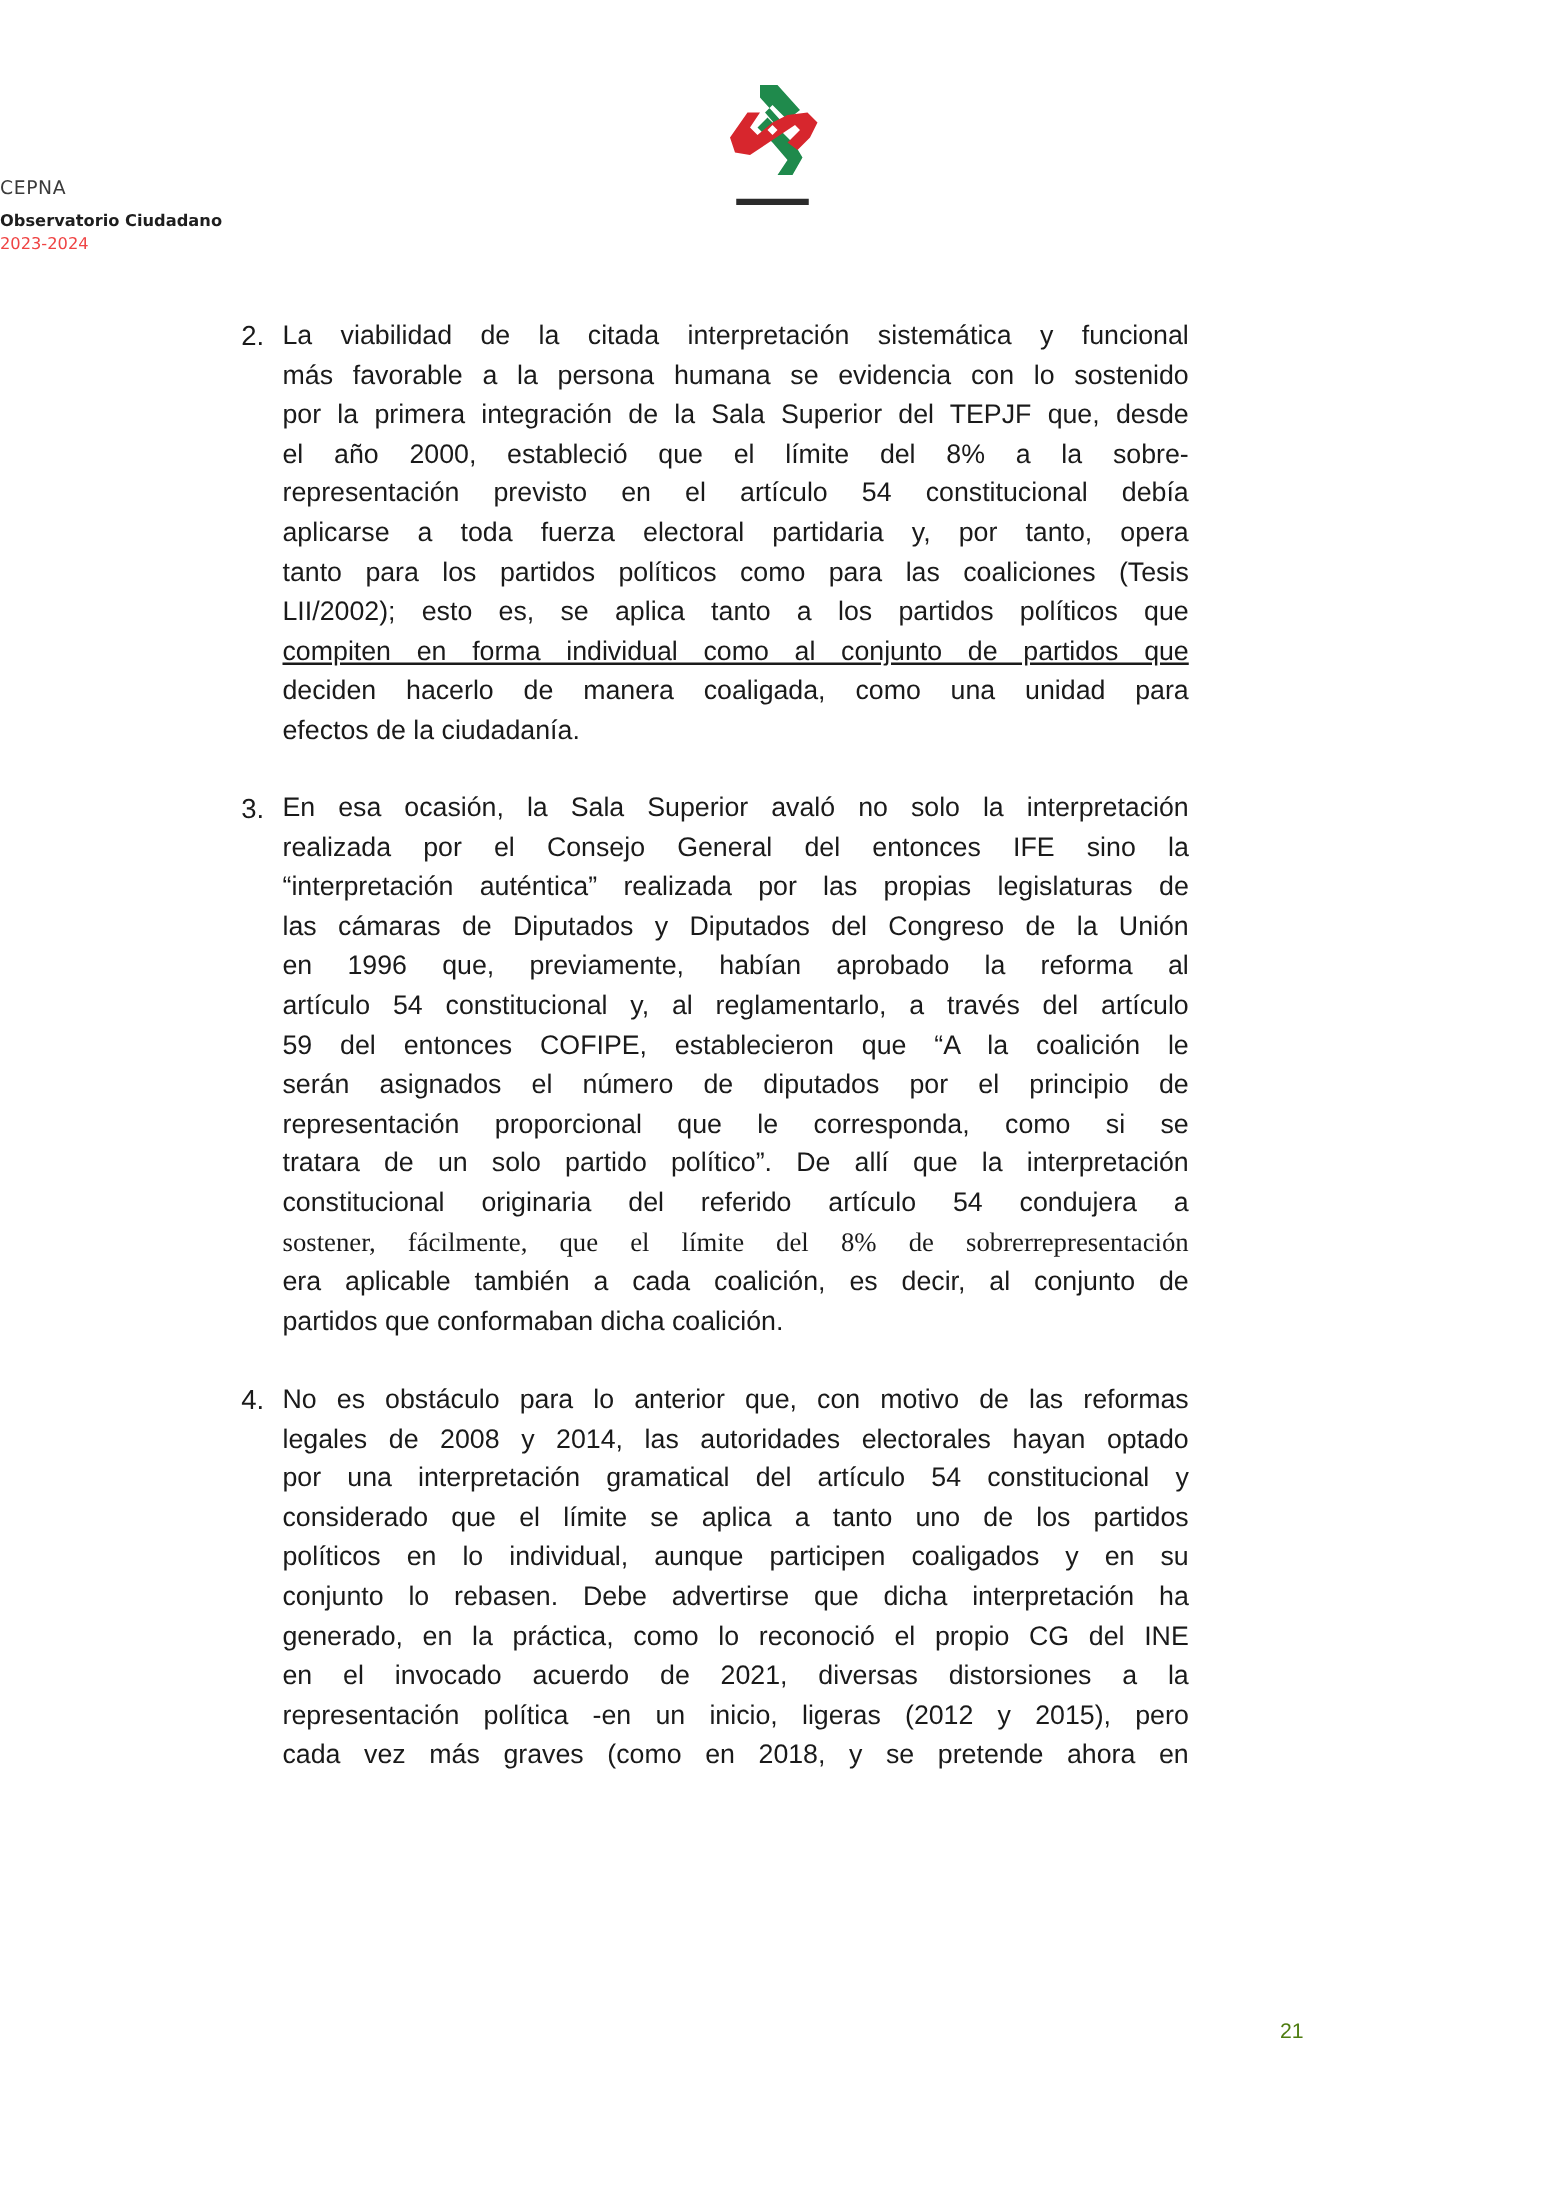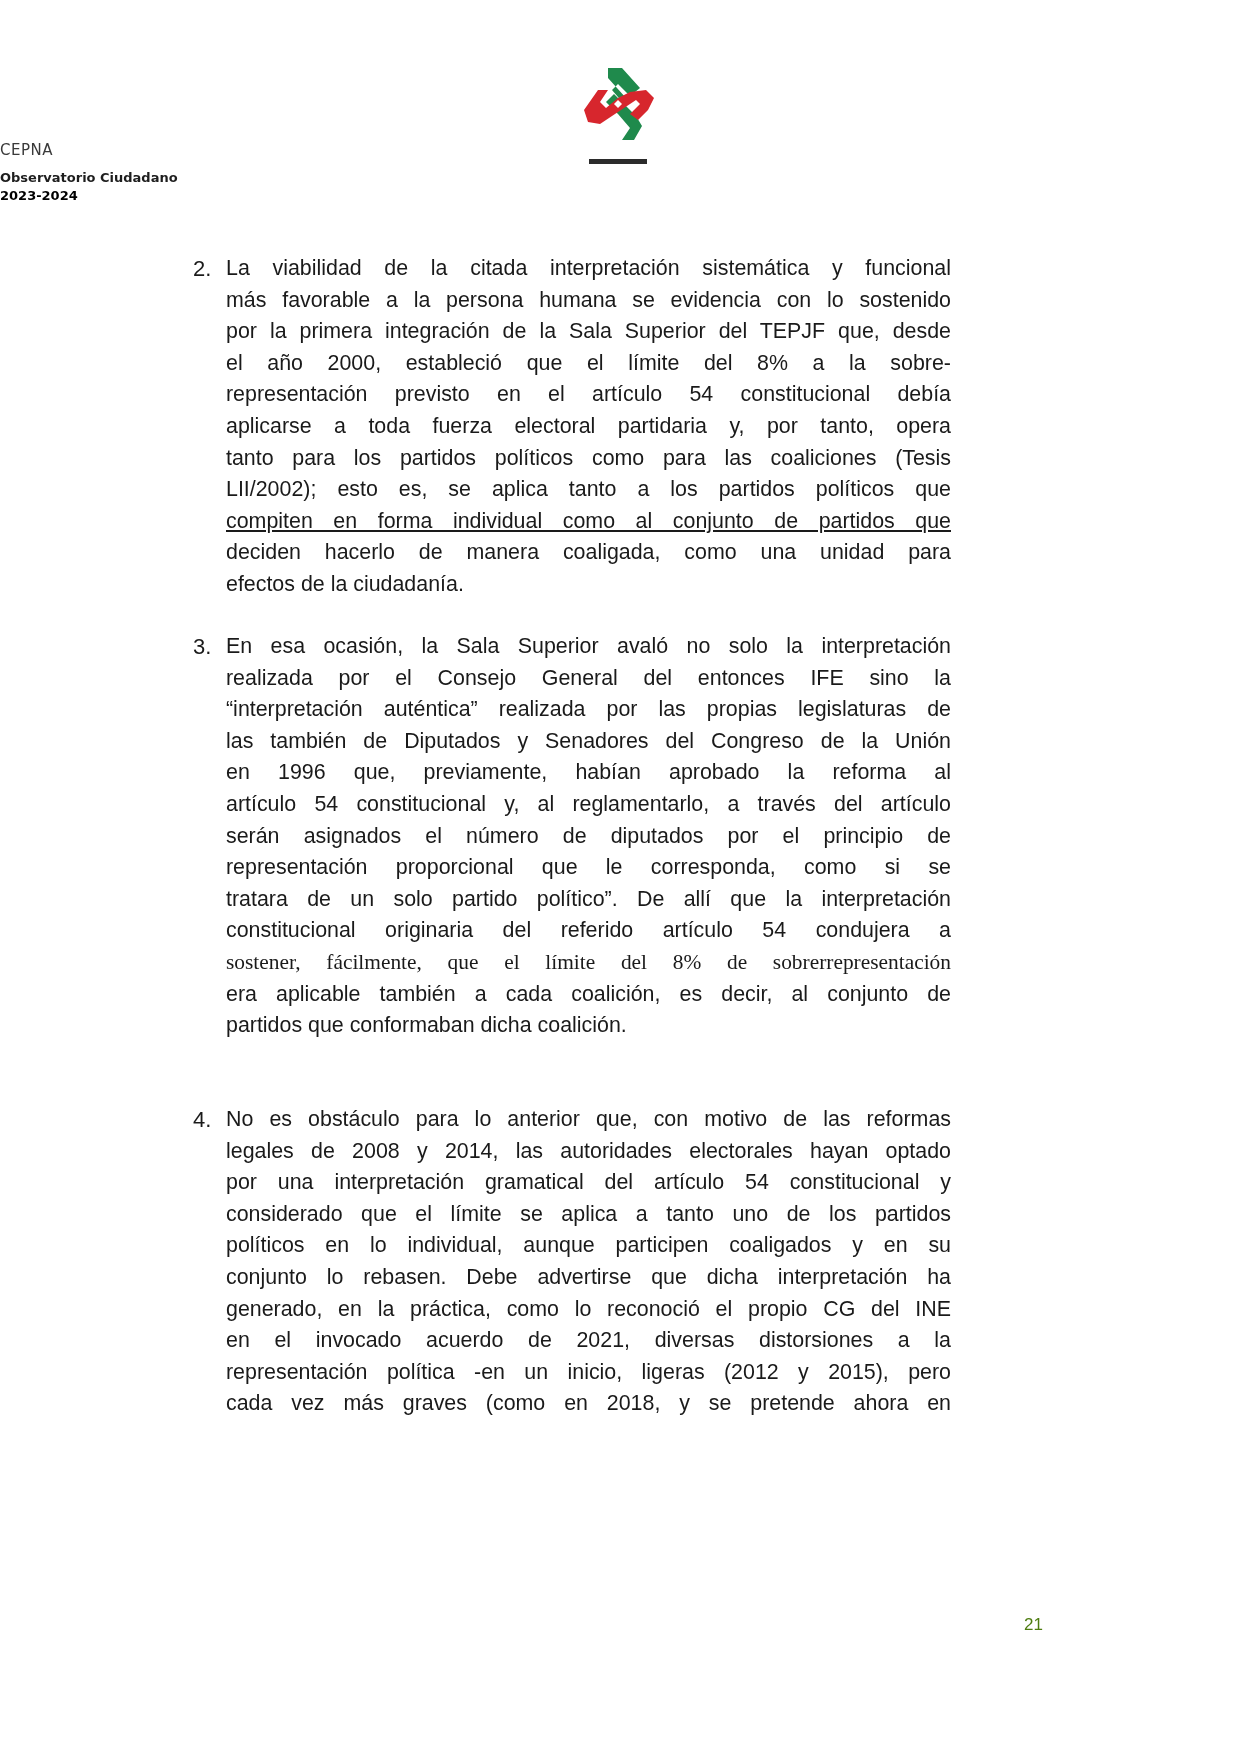--- a/index.html
+++ b/index.html
@@ -45,23 +45,23 @@
     .org-name {
       font-family: "DejaVu Sans", sans-serif;
       font-weight: bold;
       font-size: 13px;
       color: #1e1e1e;
       margin-top: 5px;
       line-height: 18px;
     }
     .org-years {
       font-family: "DejaVu Sans", sans-serif;
-      font-weight: bold;
+      font-weight: normal;
       font-size: 13px;
-      color: #000000;
+      color: #ef4444;
       line-height: 18px;
     }
     .content {
       position: absolute;
       left: 0;
       top: 0;
       width: 1241px;
     }
     .item {
       position: absolute;
@@ -142,23 +142,24 @@
       <span class="line last" style="white-space: normal; overflow: visible;">efectos de la ciudadanía.</span>
     </div>
   </div>
 
   <div class="item" style="top:631px;">
     <span class="item-number">3.</span>
     <div class="item-lines">
       <span class="line" style="white-space: normal; overflow: visible;">En esa ocasión, la Sala Superior avaló no solo la interpretación</span>
       <span class="line" style="white-space: normal; overflow: visible;">realizada por el Consejo General del entonces IFE sino la</span>
       <span class="line" style="white-space: normal; overflow: visible;">“interpretación auténtica” realizada por las propias legislaturas de</span>
-      <span class="line" style="white-space: normal; overflow: visible;">las también de Diputados y Senadores del Congreso de la Unión</span>
+      <span class="line" style="white-space: normal; overflow: visible;">las cámaras de Diputados y Diputados del Congreso de la Unión</span>
       <span class="line" style="white-space: normal; overflow: visible;">en 1996 que, previamente, habían aprobado la reforma al</span>
       <span class="line" style="white-space: normal; overflow: visible;">artículo 54 constitucional y, al reglamentarlo, a través del artículo</span>
+      <span class="line" style="white-space: normal; overflow: visible;">59 del entonces COFIPE, establecieron que  “A la coalición le</span>
       <span class="line" style="white-space: normal; overflow: visible;">serán asignados el número de diputados por el principio de</span>
       <span class="line" style="white-space: normal; overflow: visible;">representación proporcional que le corresponda, como si se</span>
       <span class="line" style="white-space: normal; overflow: visible;">tratara de un solo partido político”. De allí que la interpretación</span>
       <span class="line" style="white-space: normal; overflow: visible;">constitucional originaria del referido artículo 54 condujera a</span>
       <span class="line" style="white-space: normal; overflow: visible; font-family: Liberation Serif, serif;">sostener, fácilmente, que el límite del 8% de sobrerrepresentación</span>
       <span class="line" style="white-space: normal; overflow: visible;">era aplicable también a cada coalición, es decir, al conjunto de</span>
       <span class="line last" style="white-space: normal; overflow: visible;">partidos que conformaban dicha coalición.</span>
     </div>
   </div>
 

